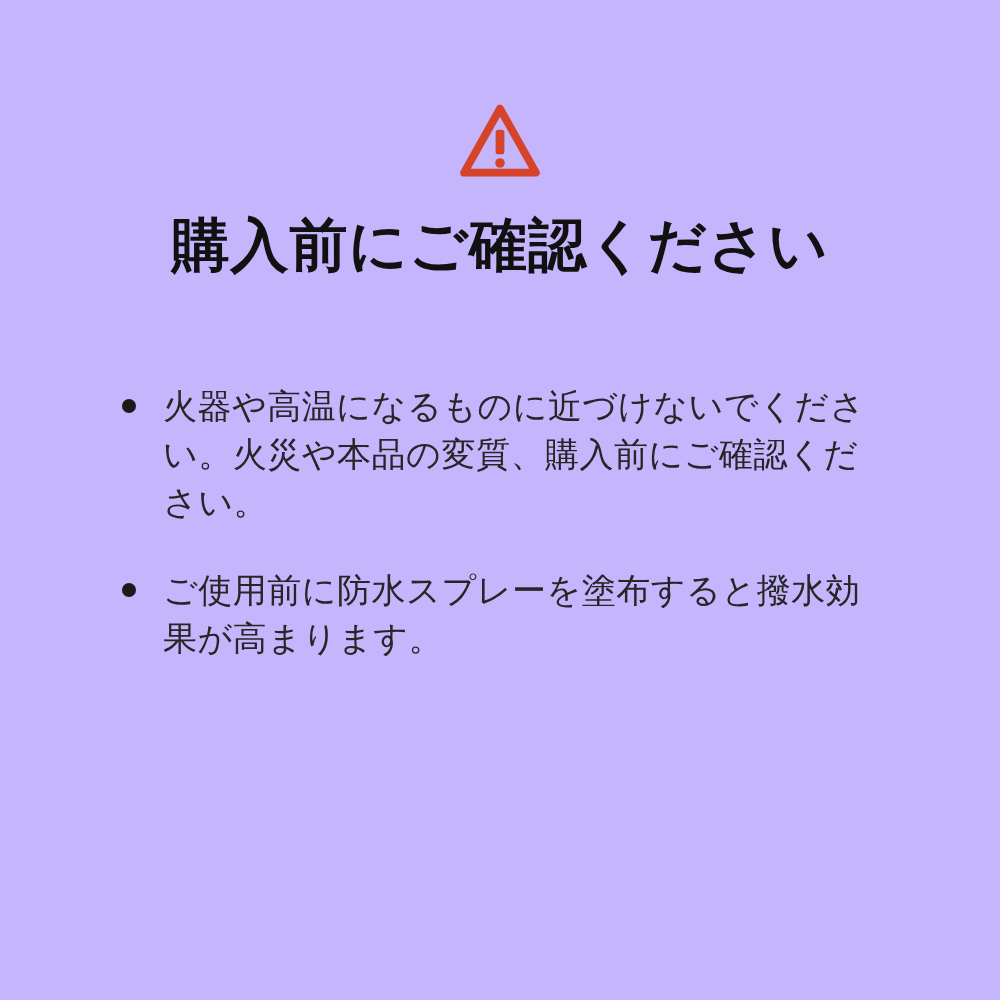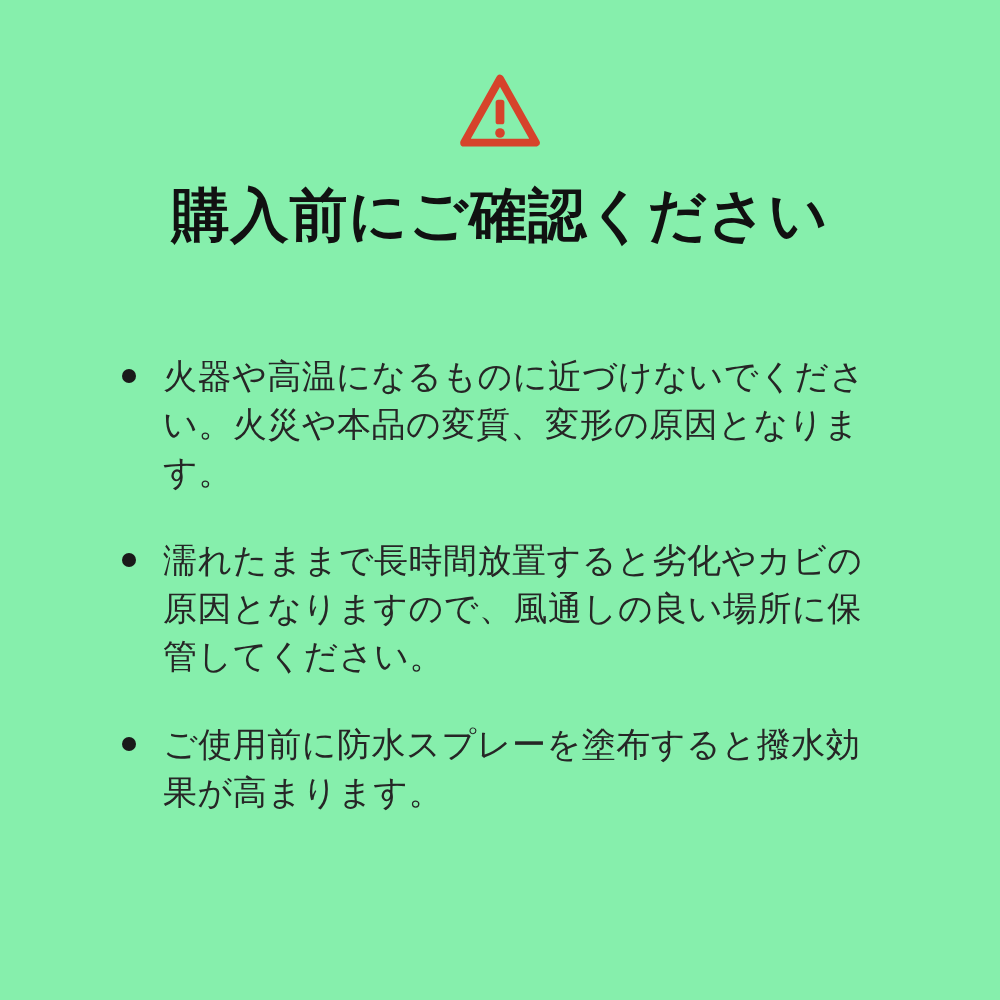--- a/index.html
+++ b/index.html
@@ -6,22 +6,22 @@
   html, body {
     width: 1000px;
     height: 1000px;
     background: #ffffff;
     font-family: "DejaVu Sans", "Liberation Sans", sans-serif;
     overflow: hidden;
   }
   .page {
     width: 1000px;
     height: 1000px;
-    background: #86efac;
-    padding-top: 70px;
+    background: #c4b5fd;
+    padding-top: 100px;
   }
   .icon-wrap {
     width: 100%;
     display: flex;
     justify-content: center;
   }
   .notice-title {
     margin-top: 26px;
     text-align: center;
     font-size: 58px;
@@ -72,25 +72,21 @@
         <circle cx="48" cy="72" r="5.5" fill="#d6432b"></circle>
       </svg>
     </span>
   </div>
 
   <h1 class="notice-title">購入前にご確認ください</h1>
 
   <ul class="notice-list">
     <li class="notice-item">
       <span class="bullet-dot"></span>
-      <span class="notice-text">火器や高温になるものに近づけないでください。火災や本品の変質、変形の原因となります。</span>
-    </li>
-    <li class="notice-item">
-      <span class="bullet-dot"></span>
-      <span class="notice-text">濡れたままで長時間放置すると劣化やカビの原因となりますので、風通しの良い場所に保管してください。</span>
+      <span class="notice-text">火器や高温になるものに近づけないでください。火災や本品の変質、購入前にご確認ください。</span>
     </li>
     <li class="notice-item">
       <span class="bullet-dot"></span>
       <span class="notice-text">ご使用前に防水スプレーを塗布すると撥水効果が高まります。</span>
     </li>
   </ul>
 
 </div>
 
 </body></html>

